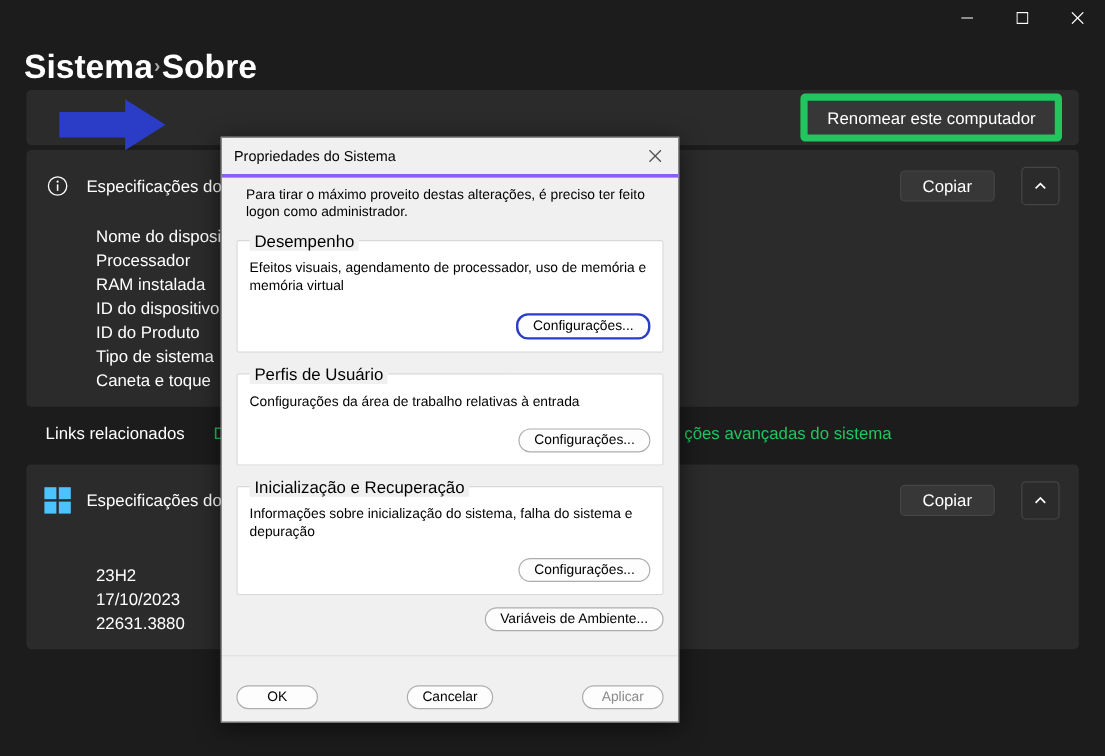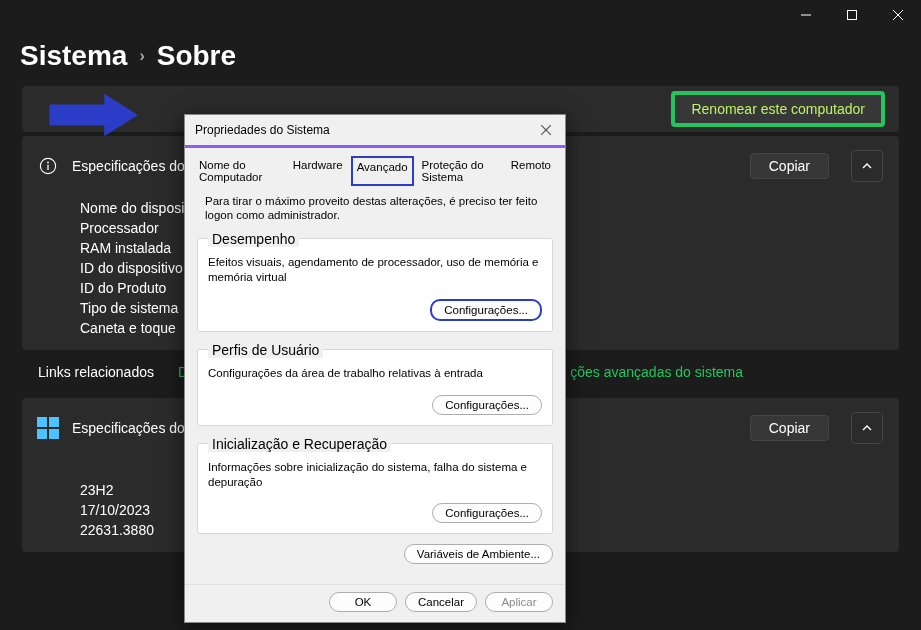--- a/index.html
+++ b/index.html
@@ -2,29 +2,29 @@
 <html><head>
 <meta charset="utf-8">
 <style>
   * { box-sizing: border-box; margin: 0; padding: 0; font-family: "Segoe UI", sans-serif; }
   body { width: 921px; height: 630px; background: #1c1c1c; color: #fff; overflow: hidden; position: relative; }
 
   .titlebar { height: 30px; display: flex; justify-content: flex-end; align-items: flex-start; }
   .tbtn { width: 46px; height: 30px; display: flex; align-items: center; justify-content: center; color: #fff; }
   .tbtn svg { width: 10px; height: 10px; }
 
-  .breadcrumb { display: flex; align-items: center; gap: 12px; padding: 10px 20px 14px 20px; font-size: 28px; font-weight: 600; }
+  .breadcrumb { display: flex; align-items: center; gap: 1px; padding: 10px 20px 3px 20px; font-size: 28px; font-weight: 600; }
   .breadcrumb .chev { font-size: 16px; color: #aaa; }
 
   .content { padding: 0 22px; }
   .hero { background: #2b2b2b; border-radius: 4px; height: 46px; display: flex; align-items: center; padding: 0 14px; justify-content: space-between; margin-bottom: 4px; position: relative; }
   .arrow { width: 110px; height: 46px; position: relative; }
   .arrow-shape { position: absolute; left: 0; top: 6px; }
 
-  .rename-btn { background: #373737; border: 4px solid #22c55e; border-radius: 4px; padding: 6px 16px; color: #bef264; font-size: 14px; }
+  .rename-btn { background: #373737; border: 6px solid #22c55e; border-radius: 4px; padding: 6px 16px; color: #ffffff; font-size: 14px; }
 
   .card { background: #2b2b2b; border-radius: 4px; padding: 14px 16px; margin-top: 4px; }
   .card-head { display: flex; align-items: center; gap: 14px; }
   .card-head .icon-wrap { width: 20px; height: 20px; display:flex; align-items:center; justify-content:center; }
   .card-head h2 { font-size: 14px; font-weight: 400; flex: 1; }
   .copy-btn { background: #373737; border: 1px solid #454545; border-radius: 4px; padding: 4px 18px; color: #fff; font-size: 14px; }
   .chev-btn { width: 32px; height: 32px; display:flex; align-items:center; justify-content:center; border:1px solid #454545; border-radius:4px; margin-left:8px; }
 
   .spec-grid { margin: 18px 0 0 42px; display: grid; grid-template-columns: 150px 1fr; row-gap: 4px; font-size: 14px; }
   .spec-grid .val { color: #fff; }
@@ -49,21 +49,21 @@
 
   fieldset.group { border: 1px solid #d8d8d8; border-radius: 2px; padding: 8px 10px 10px 10px; margin-bottom: 10px; position: relative; background: #fff; }
   fieldset.group legend { font-size: 14px; padding: 0 4px; background: #f0f0f0; }
   .group-desc { font-size: 11.5px; line-height: 1.3; margin-bottom: 14px; }
   .group-btn-row { display: flex; justify-content: flex-end; }
   .win-btn { background: #fdfdfd; border: 1px solid #adadad; border-radius: 10px; padding: 3px 12px; font-size: 11.5px; min-width: 80px; text-align: center; }
   .win-btn.hl { border: 2.5px solid #2b3cc7; }
 
   .env-row { display: flex; justify-content: flex-end; margin-bottom: 10px; }
 
-  .dlg-footer { background: #f0f0f0; padding: 7px 12px 10px 12px; display: flex; justify-content: flex-end; gap: 8px; border-top: 1px solid #e0e0e0; }
+  .dlg-footer { background: #f0f0f0; padding: 24px 12px 10px 12px; display: flex; justify-content: space-between; gap: 8px; border-top: 1px solid #e0e0e0; }
   .win-btn.disabled { color: #8a8a8a; }
 
   .truncated-link { color:#22c55e; }
 </style>
 </head>
 <body>
 
 <div class="titlebar">
   <div class="tbtn">
     <svg viewBox="0 0 10 10">
@@ -177,27 +177,20 @@
   <div class="dlg-title">
     <span>Propriedades do Sistema</span>
     <div class="dlg-close">
       <svg width="10" height="10" viewBox="0 0 10 10">
           <line x1="0" y1="0" x2="10" y2="10" stroke="#555" stroke-width="1.2"></line>
           <line x1="10" y1="0" x2="0" y2="10" stroke="#555" stroke-width="1.2"></line>
         </svg>
     </div>
   </div>
 
-  <div class="tabs">
-    <div class="tab">Nome do Computador</div>
-    <div class="tab">Hardware</div>
-    <div class="tab active">Avançado</div>
-    <div class="tab">Proteção do Sistema</div>
-    <div class="tab">Remoto</div>
-  </div>
 
   <div class="dlg-body">
     <div class="admin-note">Para tirar o máximo proveito destas alterações, é preciso ter feito logon como administrador.</div>
 
     <fieldset class="group">
       <legend>Desempenho</legend>
       <div class="group-desc">Efeitos visuais, agendamento de processador, uso de memória e memória virtual</div>
       <div class="group-btn-row">
         <button class="win-btn hl">Configurações...</button>
       </div>

